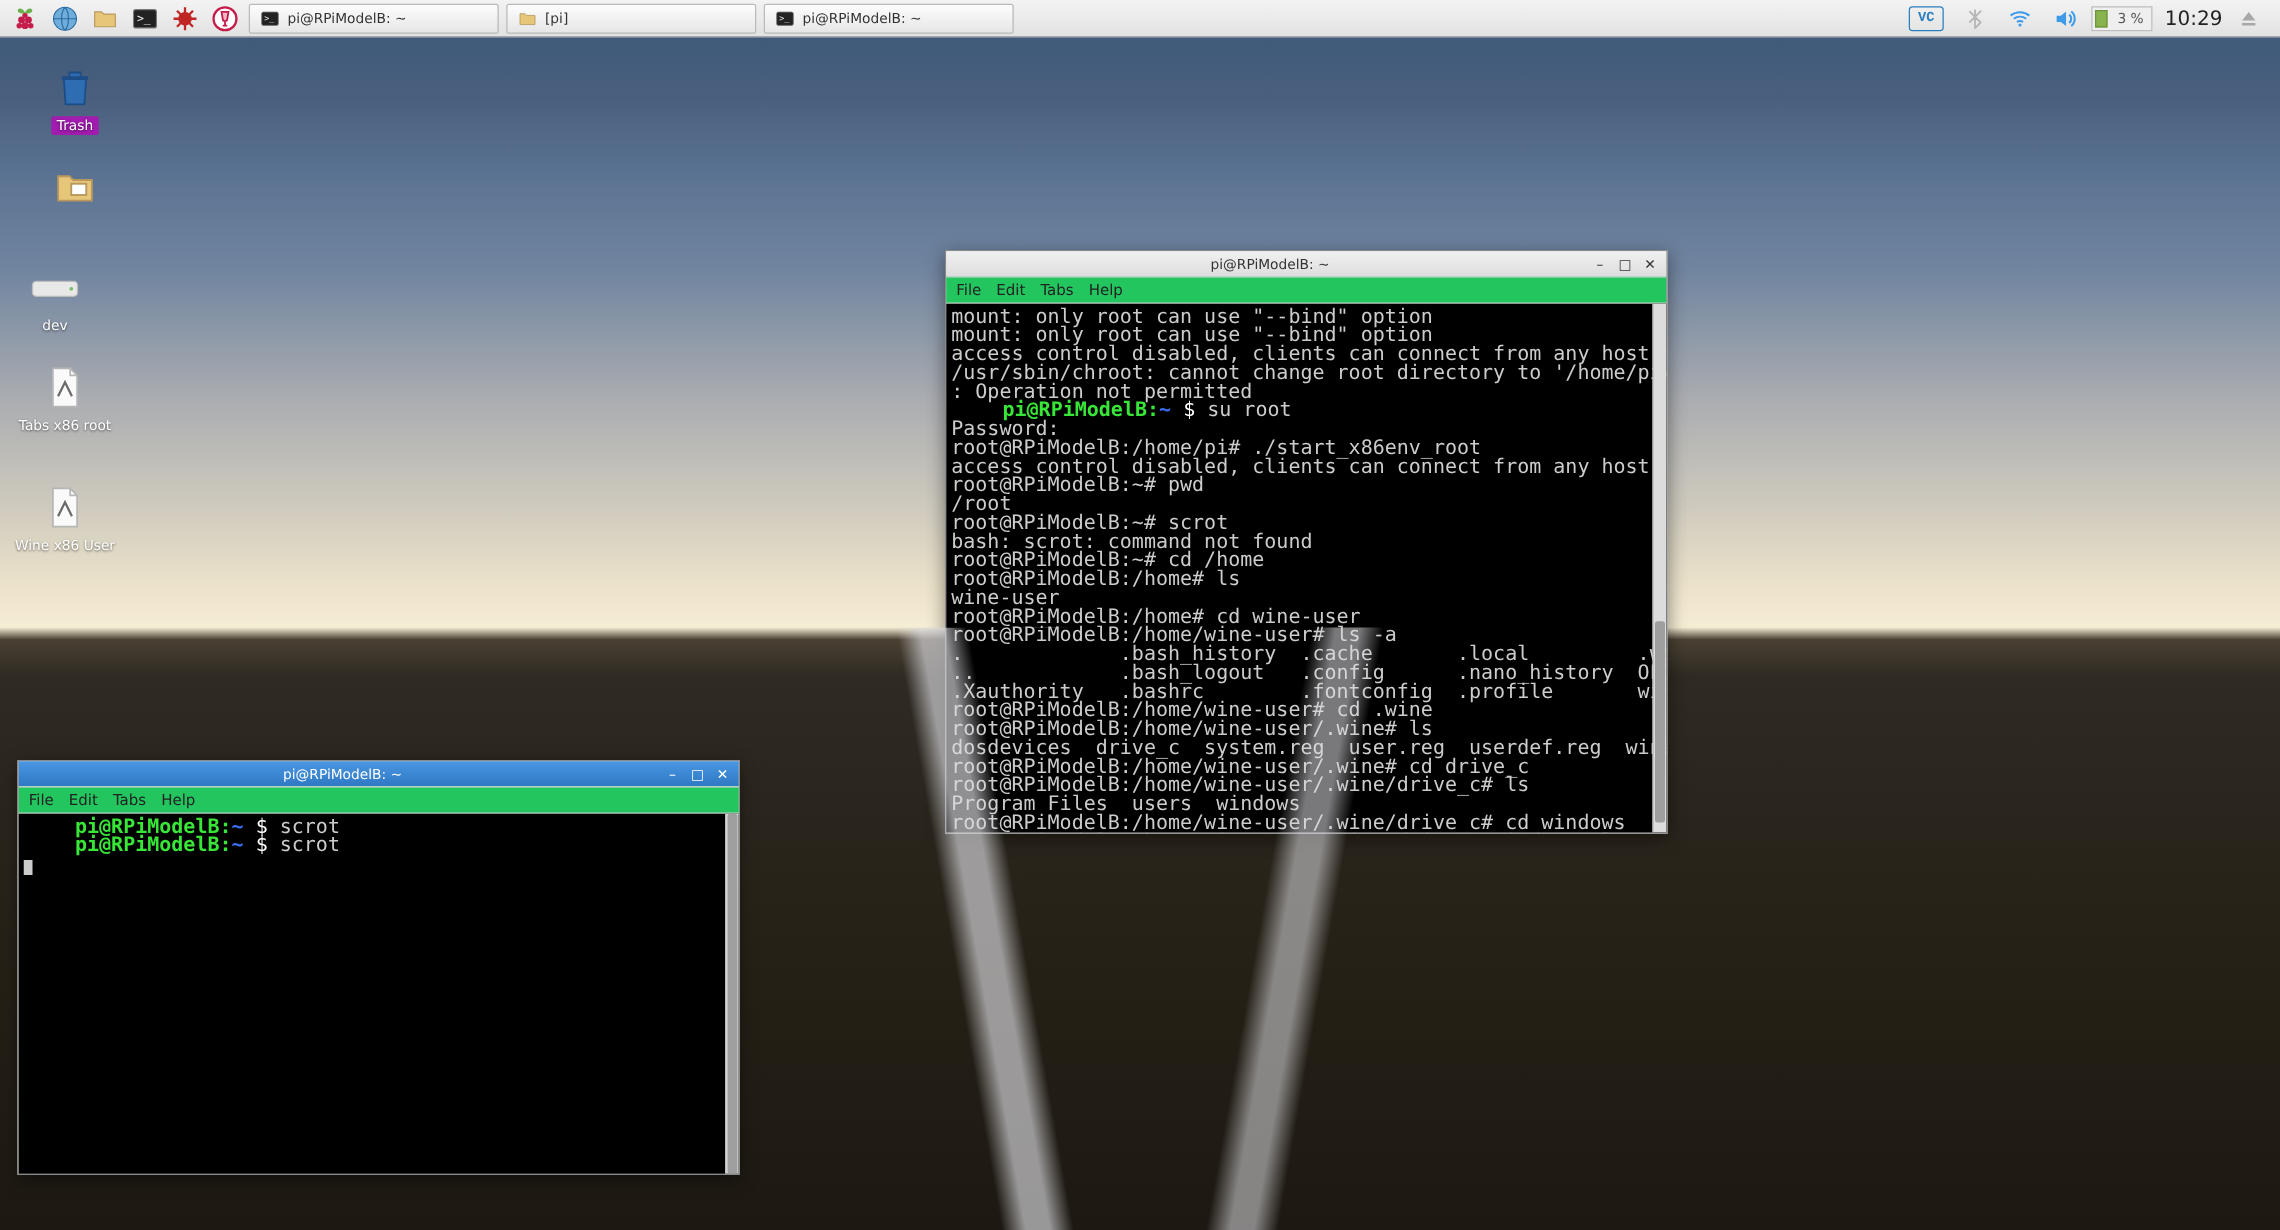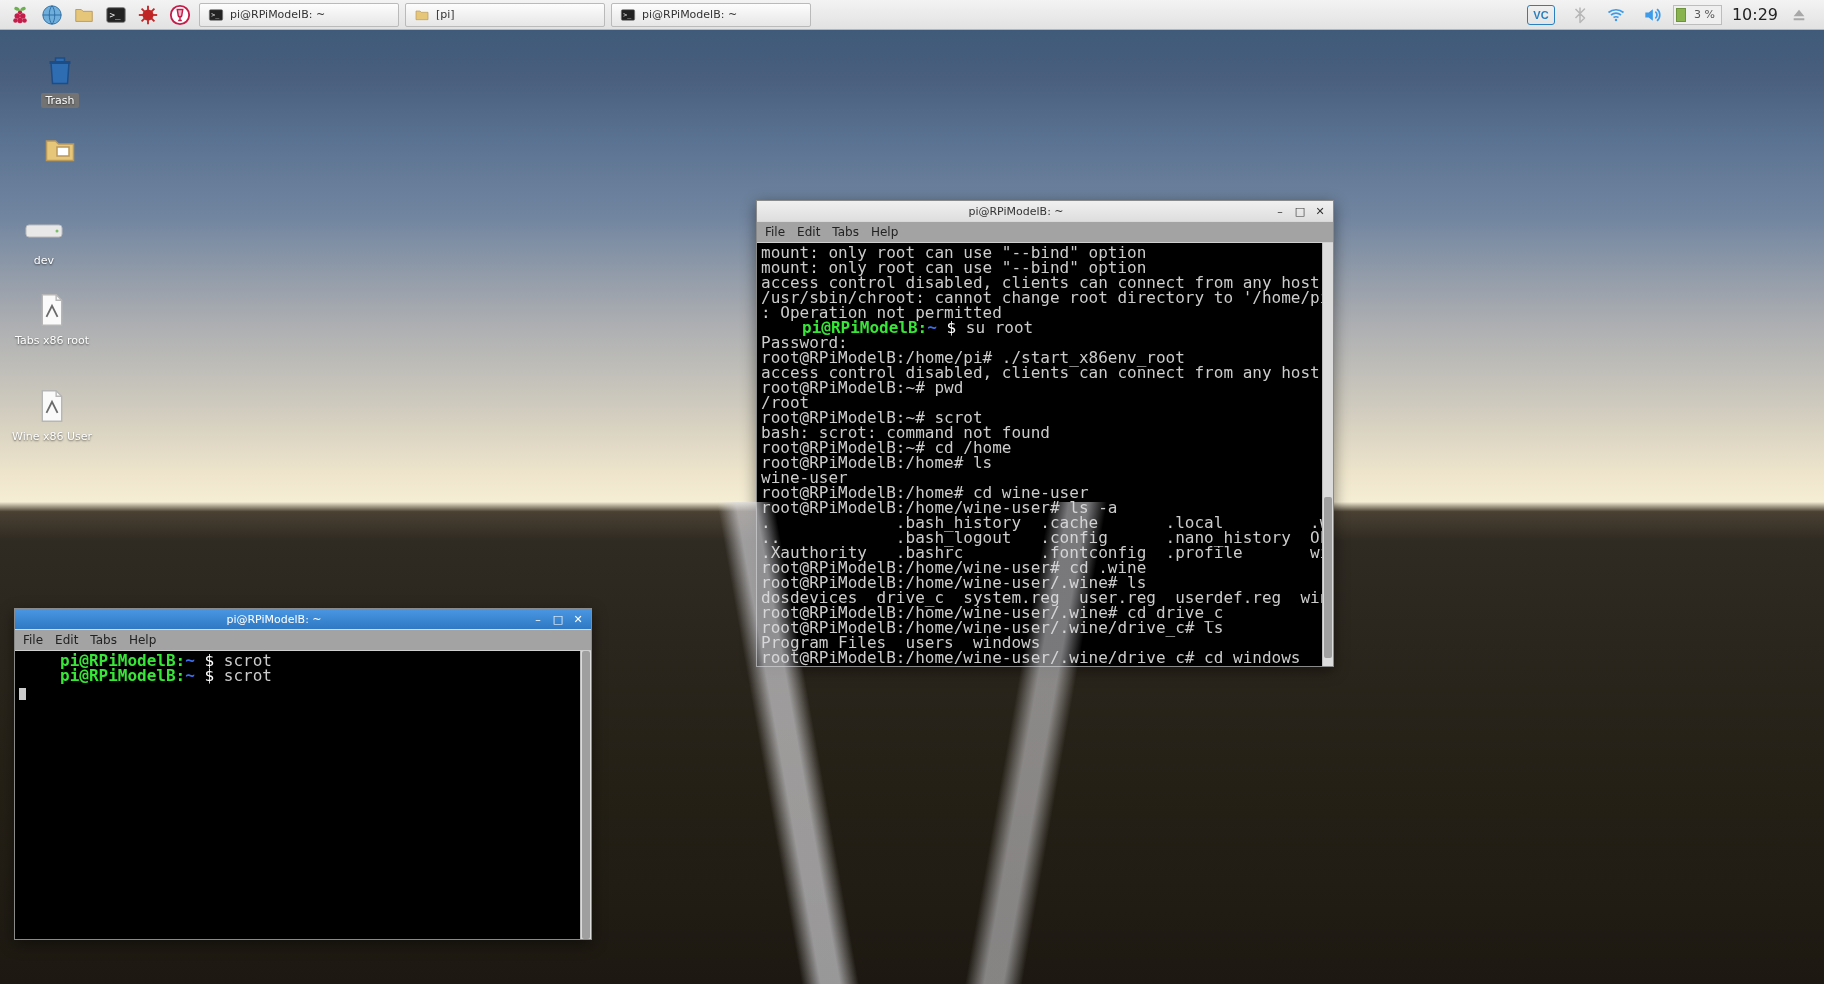--- a/index.html
+++ b/index.html
@@ -66,21 +66,21 @@
 .cpu-badge::before {
   content:""; position:absolute; left:2px; top:2px; bottom:2px; width:8px;
   background:#89b34e; border:1px solid #6d943b;
 }
 .cpu-badge span { margin-left:14px; }
 .clock { font-size:16px; color:#222; margin-left:4px; }
 
 
 .desk-icon { position:absolute; width:80px; text-align:center; font-size:11px; color:#fff; text-shadow:0 1px 2px rgba(0,0,0,.6); cursor:pointer;}
 .desk-icon .glyph { width:40px; height:40px; margin:0 auto 4px; display:flex; align-items:center; justify-content:center; }
-.desk-icon.trash .lbl { background:#737373; padding:1px 4px; border-radius:2px; }
+.desk-icon.trash .lbl { background:#a21caf; padding:1px 4px; border-radius:2px; }
 
 
 .win {
   position:absolute;
   background:#ececec; border:1px solid #8a8a8a;
   box-shadow:0 4px 14px rgba(0,0,0,.45);
   display:flex; flex-direction:column;
 }
 .titlebar {
   height:20px; display:flex; align-items:center;
@@ -92,21 +92,21 @@
 .win-controls .wc {
   width:18px; height:14px; font-size:11px; display:flex; align-items:center; justify-content:center;
   cursor:pointer; border-radius:1px;
 }
 
 .win.active .titlebar { background:linear-gradient(#4a97e3,#2f78c3); color:#fff; }
 .win.active .win-controls .wc { color:#fff; }
 .win.inactive .titlebar { background:linear-gradient(#f0f0f0,#dedede); }
 
 .menubar {
-  height:22px; background:#a3a3a3; border-top:1px solid #d8d8d8; border-bottom:1px solid #d0d0d0;
+  height:22px; background:#22c55e; border-top:1px solid #d8d8d8; border-bottom:1px solid #d0d0d0;
   display:flex; align-items:center; gap:12px; padding:0 8px; font-size:12px; color:#222;
 }
 .menubar span { cursor:pointer; }
 
 .term {
   flex:1; background:#000; color:#ccc;
   font-family:"DejaVu Sans Mono","Courier New",monospace;
   font-size:16px; line-height:15px;
   padding:2px 4px; overflow:hidden; white-space:pre;
   position:relative;
@@ -206,21 +206,21 @@
           <rect x="2" y="4" width="20" height="16" rx="2" fill="#222" stroke="#777"></rect>
           <text x="5" y="15" font-size="10" fill="#eee" font-family="monospace">&gt;_</text>
         </svg>
       </span>
     <span>pi@RPiModelB: ~</span>
   </div>
 
   <div class="spacer"></div>
 
   <div class="tray">
-    <div class="tb-icon" style="border:1px solid #2a7fbf;border-radius:3px;width:28px;height:20px;font-weight:bold;font-size:11px;color:#2a7fbf;font-family:Liberation Sans, sans-serif">
+    <div class="tb-icon" style="border:1px solid #2a7fbf;border-radius:3px;width:28px;height:20px;font-weight:bold;font-size:11px;color:#2a7fbf;font-family:Liberation Mono, monospace">
         <span>VC</span>
       </div>
     <div class="tb-icon">
       <svg width="18" height="18" viewBox="0 0 24 24">
           <path d="M12 2v20l6-6-6-6 6-6-6 6-6-6m0 12 6-6" stroke="#b7b7b7" stroke-width="2" fill="none" stroke-linejoin="round"></path>
         </svg>
     </div>
     <div class="tb-icon">
       <svg width="20" height="20" viewBox="0 0 24 24">
           <g stroke="#3d9be9" stroke-width="2" fill="none">

